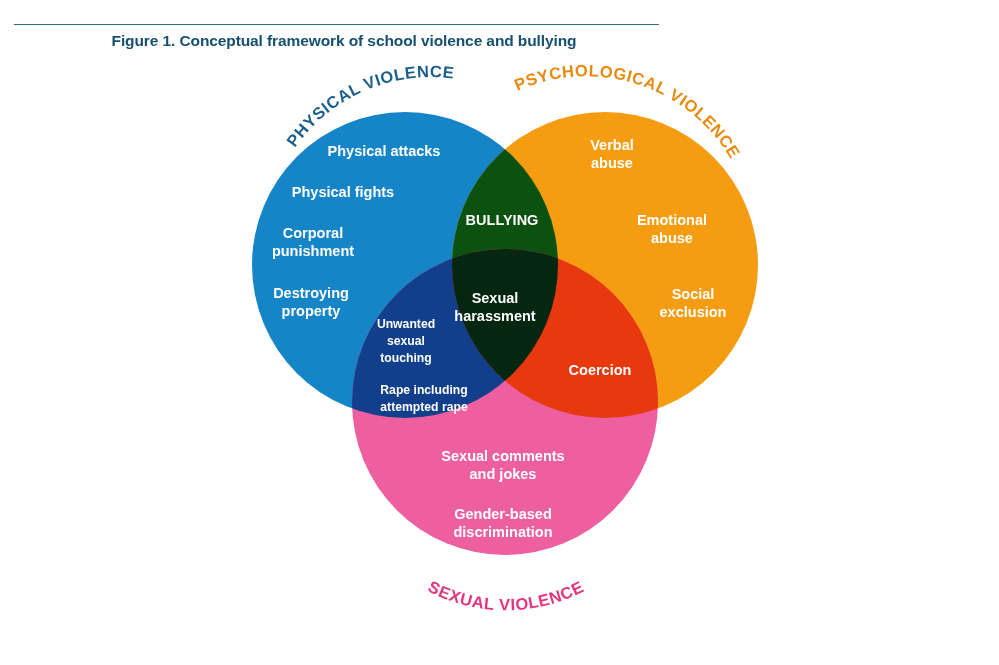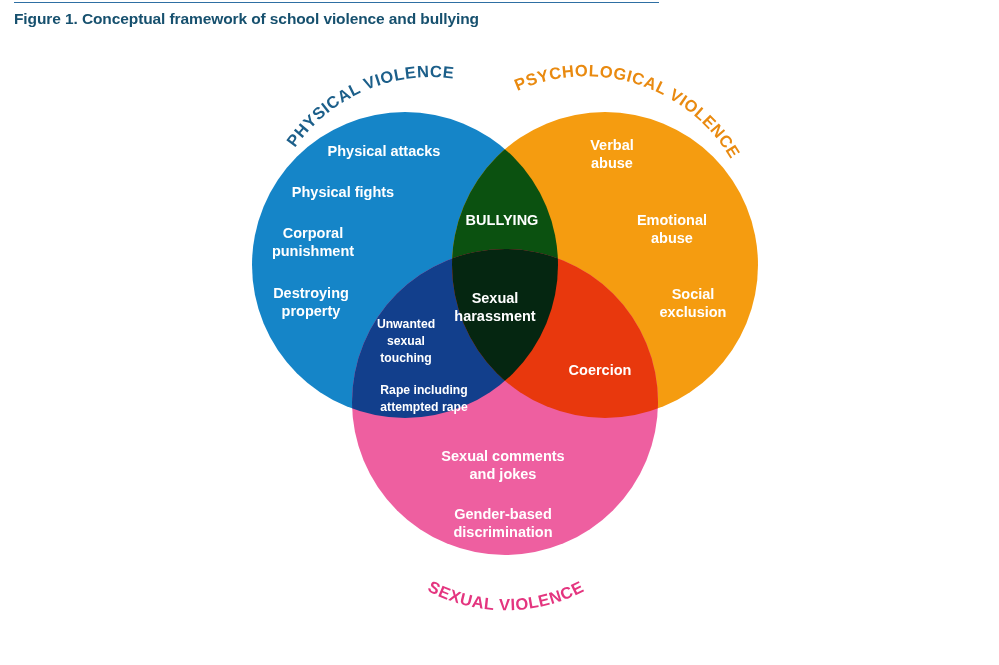--- a/index.html
+++ b/index.html
@@ -17,22 +17,23 @@
   }
   .figure-wrap {
     width: 999px;
     height: 665px;
     position: relative;
     background: #ffffff;
   }
   .title-block {
     position: absolute;
     left: 14px;
-    top: 2px;
+    top: 24px;
     width: 660px;
+    text-align: center;
   }
   .title-rule {
     width: 645px;
     height: 0;
     border-top: 1.6px solid #2e6fa3;
     margin: 0 0 7px 0;
   }
   .figure-title {
     font-family: "Liberation Sans", sans-serif;
     font-size: 15.5px;

